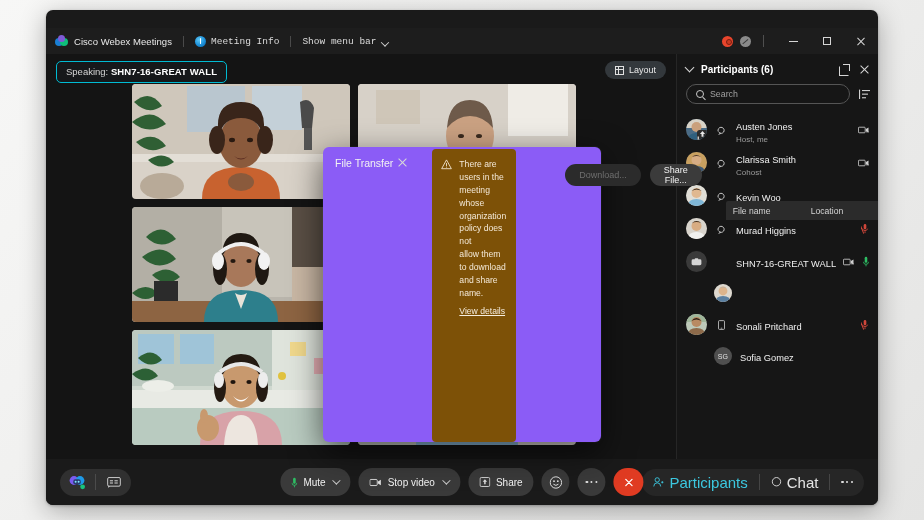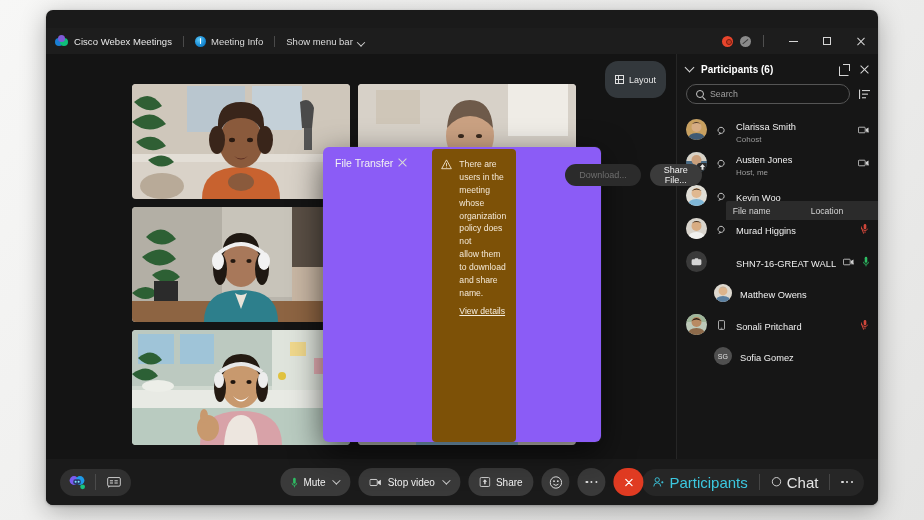--- a/index.html
+++ b/index.html
@@ -60,20 +60,21 @@
     background: #4a4a4a;
     margin: 0 11px;
     flex: none;
   }
   .tb-item {
     display: flex; align-items: flex-end;
     color: #dcdcdc;
     font-size: 9.5px;
     gap: 5px;
     white-space: nowrap;
+    font-family: Liberation Mono, monospace;
   }
   .mi-icon {
     width: 11px; height: 11px;
     border-radius: 50%;
     background: radial-gradient(circle at 38% 34%, #5fc8f5 0%, #1a8ed8 55%, #0c5f9c 100%);
     position: relative;
     flex: none;
   }
   .mi-icon::after {
     content: "";
@@ -169,21 +170,21 @@
   }
   .speaking-pill .sp-label { color: #d4d4d4; font-weight: 400; }
   .speaking-pill .sp-name { color: #ffffff; font-weight: 700; letter-spacing: .1px; }
 
   .layout-btn {
     position: absolute;
     right: 10px; top: 7px;
     z-index: 30;
     background: #33383c;
     border-radius: 13px;
-    height: 37px;
+    height: 18px;
     padding: 0 10px;
     display: flex; align-items: center; gap: 5px;
     color: #e9e9e9;
     font-size: 9px;
   }
   .grid-glyph {
     width: 9px; height: 9px;
     border: 1px solid #e0e0e0;
     display: grid;
     grid-template-columns: 1fr 1fr;
@@ -564,20 +565,24 @@
       <div class="win-btn close">
           <span class="wb-x"></span>
         </div>
     </div>
   </div>
 
   <div class="app-body">
 
     <div class="stage">
 
+      <div class="speaking-pill">
+        <span class="sp-label">Speaking:</span>
+        <span class="sp-name">SHN7-16-GREAT WALL</span>
+      </div>
 
       <div class="layout-btn">
         <span class="grid-glyph">
             <i></i>
             <i></i>
             <i></i>
             <i></i>
           </span>
         <span>Layout</span>
       </div>
@@ -769,48 +774,20 @@
           <rect x="4" y="8.2" width="4" height="1.1" fill="#d0d0d0"></rect>
           <rect x="1" y="0.6" width="1.1" height="9.4" fill="#d0d0d0"></rect>
         </svg>
       </div>
 
       <div class="plist">
 
         <div class="prow">
           <div class="av">
             <svg viewBox="0 0 21 21">
-                <rect width="21" height="21" fill="#c8a060"></rect>
-                <circle cx="10.5" cy="8" r="5" fill="#d6ac84"></circle>
-                <path d="M6 5 q4 -4 9 0 q-4 -2 -9 0z" fill="#4a3524"></path>
-                <path d="M2 21 q0 -7 8.5 -7 q8.5 0 8.5 7z" fill="#3f5a74"></path>
-              </svg>
-          </div>
-          <span class="conn-ic">
-            <svg viewBox="0 0 11 11" width="10" height="10">
-                <path d="M2.2 6.6 a3.4 3.4 0 1 1 2.4 2.6" stroke="#c8c8c8" stroke-width="1.1" fill="none" stroke-linecap="round"></path>
-                <path d="M4.6 9.2 L3 10.6 M4.6 9.2 L3.1 7.8" stroke="#c8c8c8" stroke-width="1.1" fill="none" stroke-linecap="round"></path>
-              </svg>
-          </span>
-          <span class="pname-wrap">
-            <span class="pname">Clarissa Smith</span>
-            <span class="psub" style="display:block">Cohost</span>
-          </span>
-          <span class="prow-right">
-            <svg viewBox="0 0 13 9" width="11" height="8">
-                <rect x="0.5" y="1.2" width="8" height="6.6" rx="1" fill="none" stroke="#d0d0d0" stroke-width="1"></rect>
-                <path d="M9.3 3.4 L12.4 1.4 V7.6 L9.3 5.6 Z" fill="#d0d0d0"></path>
-                <rect x="9.6" y="6.2" width="3" height="1" fill="#d0d0d0"></rect>
-              </svg>
-          </span>
-        </div>
-
-        <div class="prow">
-          <div class="av">
-            <svg viewBox="0 0 21 21">
                 <rect width="21" height="21" fill="#4a6b85"></rect>
                 <rect x="0" y="0" width="21" height="9" fill="#d8d2c6"></rect>
                 <circle cx="10.5" cy="8" r="5" fill="#caa07c"></circle>
                 <path d="M2 21 q0 -7 8.5 -7 q8.5 0 8.5 7z" fill="#2f5f7d"></path>
               </svg>
             <span class="av-badge">
               <svg viewBox="0 0 9 9" width="7" height="7">
                   <path d="M4.5 0.8 L6.6 3.2 H5.3 V5.6 H3.7 V3.2 H2.4 Z" fill="#e8e8e8"></path>
                   <path d="M1 5.4 V8.2 H8 V5.4" stroke="#e8e8e8" stroke-width="1" fill="none"></path>
                 </svg>
@@ -831,20 +808,48 @@
                 <rect x="0.5" y="1.2" width="8" height="6.6" rx="1" fill="none" stroke="#d0d0d0" stroke-width="1"></rect>
                 <path d="M9.3 3.4 L12.4 1.4 V7.6 L9.3 5.6 Z" fill="#d0d0d0"></path>
                 <rect x="9.6" y="6.2" width="3" height="1" fill="#d0d0d0"></rect>
               </svg>
           </span>
         </div>
 
         <div class="prow">
           <div class="av">
             <svg viewBox="0 0 21 21">
+                <rect width="21" height="21" fill="#c8a060"></rect>
+                <circle cx="10.5" cy="8" r="5" fill="#d6ac84"></circle>
+                <path d="M6 5 q4 -4 9 0 q-4 -2 -9 0z" fill="#4a3524"></path>
+                <path d="M2 21 q0 -7 8.5 -7 q8.5 0 8.5 7z" fill="#3f5a74"></path>
+              </svg>
+          </div>
+          <span class="conn-ic">
+            <svg viewBox="0 0 11 11" width="10" height="10">
+                <path d="M2.2 6.6 a3.4 3.4 0 1 1 2.4 2.6" stroke="#c8c8c8" stroke-width="1.1" fill="none" stroke-linecap="round"></path>
+                <path d="M4.6 9.2 L3 10.6 M4.6 9.2 L3.1 7.8" stroke="#c8c8c8" stroke-width="1.1" fill="none" stroke-linecap="round"></path>
+              </svg>
+          </span>
+          <span class="pname-wrap">
+            <span class="pname">Clarissa Smith</span>
+            <span class="psub" style="display:block">Cohost</span>
+          </span>
+          <span class="prow-right">
+            <svg viewBox="0 0 13 9" width="11" height="8">
+                <rect x="0.5" y="1.2" width="8" height="6.6" rx="1" fill="none" stroke="#d0d0d0" stroke-width="1"></rect>
+                <path d="M9.3 3.4 L12.4 1.4 V7.6 L9.3 5.6 Z" fill="#d0d0d0"></path>
+                <rect x="9.6" y="6.2" width="3" height="1" fill="#d0d0d0"></rect>
+              </svg>
+          </span>
+        </div>
+
+        <div class="prow">
+          <div class="av">
+            <svg viewBox="0 0 21 21">
                 <rect width="21" height="21" fill="#e0ded6"></rect>
                 <circle cx="10.5" cy="8" r="5" fill="#e0b890"></circle>
                 <path d="M5.6 6 q5 -5 10 0 q-5 -3 -10 0z" fill="#2d2218"></path>
                 <path d="M2 21 q0 -7 8.5 -7 q8.5 0 8.5 7z" fill="#7fb6d6"></path>
               </svg>
           </div>
           <span class="conn-ic">
             <svg viewBox="0 0 11 11" width="10" height="10">
                 <path d="M2.2 6.6 a3.4 3.4 0 1 1 2.4 2.6" stroke="#c8c8c8" stroke-width="1.1" fill="none" stroke-linecap="round"></path>
                 <path d="M4.6 9.2 L3 10.6 M4.6 9.2 L3.1 7.8" stroke="#c8c8c8" stroke-width="1.1" fill="none" stroke-linecap="round"></path>
@@ -911,23 +916,20 @@
 
         <div class="prow nested">
           <div class="av sm">
             <svg viewBox="0 0 18 18">
                 <rect width="18" height="18" fill="#ddd8cf"></rect>
                 <circle cx="9" cy="7" r="4.4" fill="#dcb48c"></circle>
                 <path d="M4.6 4.8 q4.4 -4 8.8 0 q-4.4 -2.4 -8.8 0z" fill="#b8b0a4"></path>
                 <path d="M1.6 18 q0 -6 7.4 -6 q7.4 0 7.4 6z" fill="#5a7fa0"></path>
               </svg>
           </div>
-          <span class="pname-wrap">
-            <span class="pname">Matthew Owens</span>
-          </span>
         </div>
 
         <div class="prow">
           <div class="av">
             <svg viewBox="0 0 21 21">
                 <rect width="21" height="21" fill="#bcc8b8"></rect>
                 <rect x="0" y="0" width="21" height="8" fill="#9fb69a"></rect>
                 <circle cx="10.5" cy="8" r="5" fill="#b88a62"></circle>
                 <path d="M5.4 7 q5 -6 10 0 q-5 -3 -10 0z" fill="#2a1c12"></path>
                 <path d="M2 21 q0 -7 8.5 -7 q8.5 0 8.5 7z" fill="#8d6a4a"></path>

